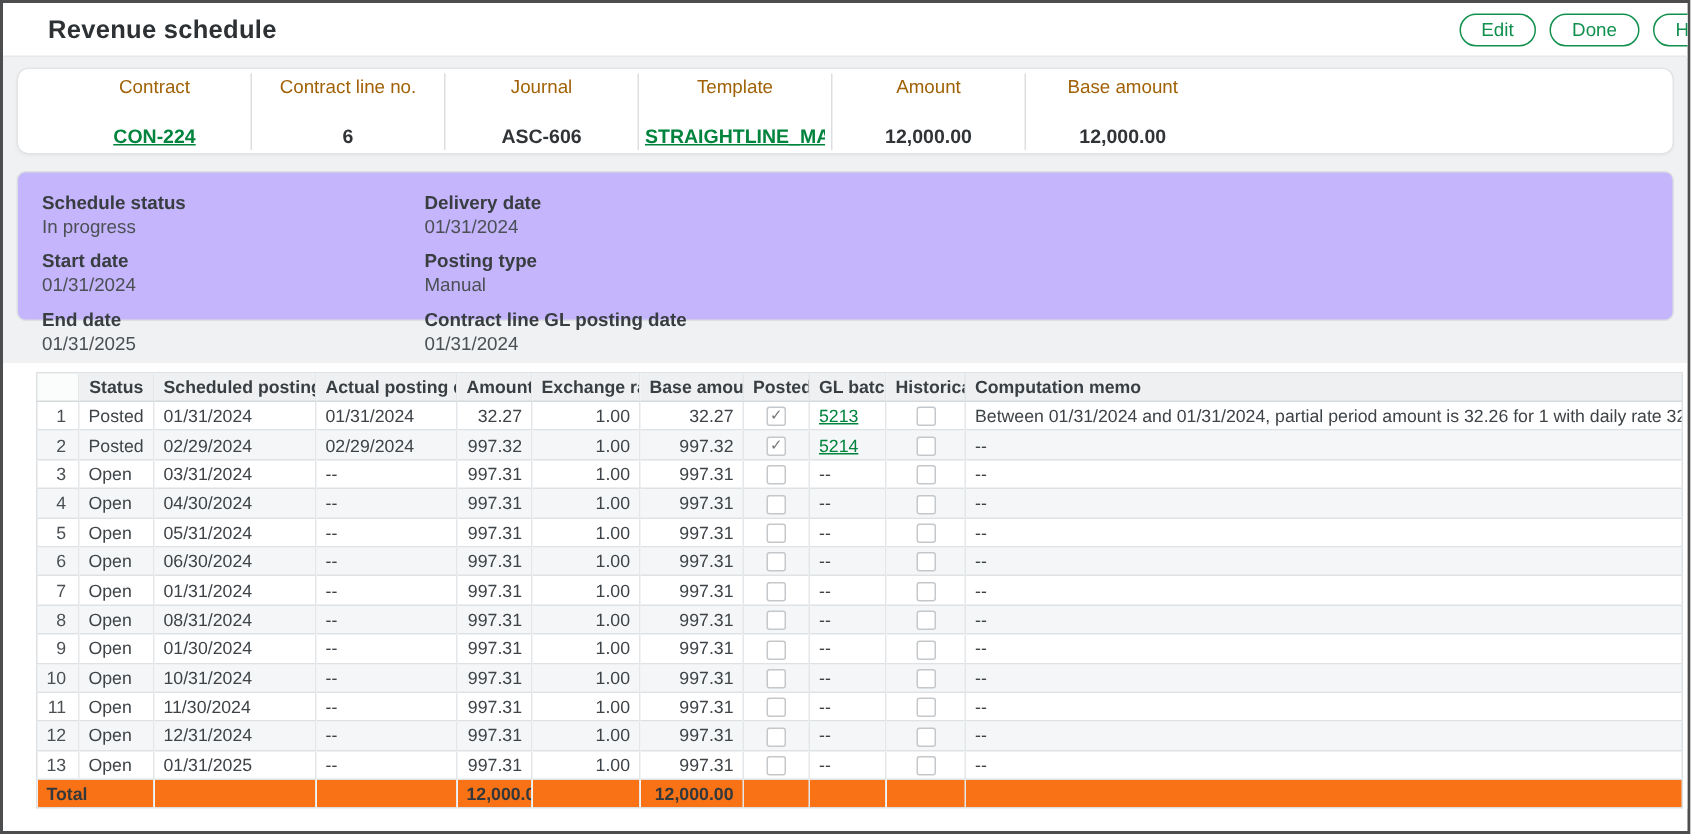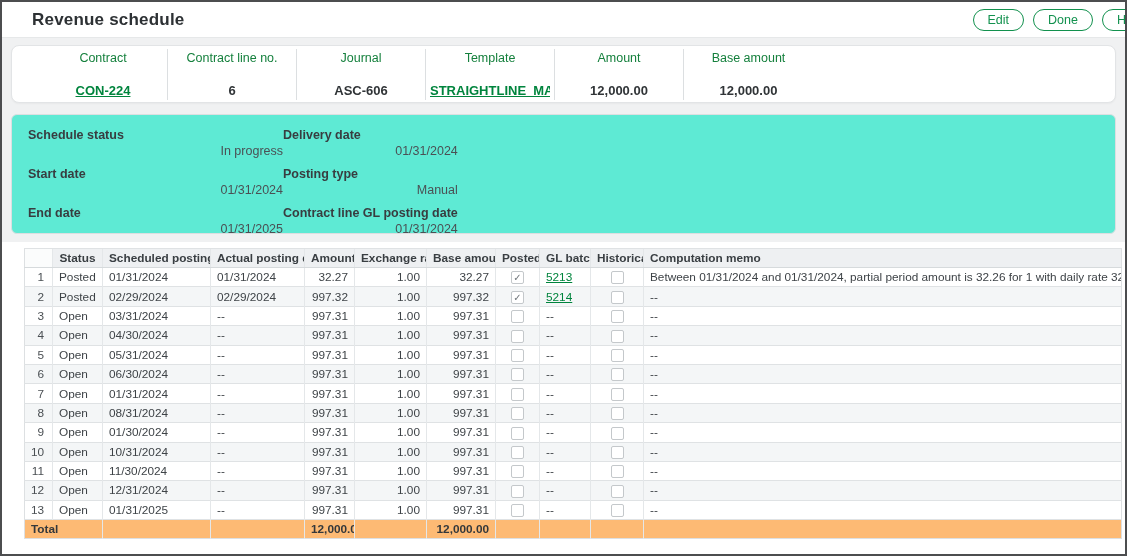--- a/index.html
+++ b/index.html
@@ -35,32 +35,32 @@
   .summary-card {
     background:#ffffff; border:1px solid #e2e4e6; border-radius:8px;
     height:58px; box-shadow:0 1px 2px rgba(0,0,0,.04);
     display:flex; align-items:center; padding-left:27px; margin-bottom:11px;
   }
   .sum-item {
     width:129px; text-align:center; padding:2px 4px;
     border-right:1px solid #dcdfe1; overflow:hidden;
   }
   .sum-item:last-child { border-right:none; }
-  .sum-label { font-size:12.5px; color:#15803d; margin-bottom:18px; white-space:nowrap; }
+  .sum-label { font-size:12.5px; color:#a16207; margin-bottom:18px; white-space:nowrap; }
   .sum-value { font-size:13px; font-weight:700; color:#303437; white-space:nowrap; overflow:hidden; }
   .green-link { color:#00843d; text-decoration:underline; cursor:pointer; }
 
   .detail-card {
-    background:#5eead4; border:1px solid #dcdfe1; border-radius:6px;
-    height:120px; padding:13px 16px; display:flex;
+    background:#c4b5fd; border:1px solid #dcdfe1; border-radius:6px;
+    height:100px; padding:13px 16px; display:flex;
   }
   .detail-col-left { width:255px; }
   .detail-field { margin-bottom:9px; }
   .detail-label { font-size:12.5px; font-weight:700; color:#383d40; margin-bottom:2px; }
-  .detail-value { font-size:12.5px; color:#4b5054;text-align:right; }
+  .detail-value { font-size:12.5px; color:#4b5054; }
 
   
   .table-panel { background:#ffffff; padding:6px 0 0 22px; }
   table.grid {
     border-collapse:collapse; width:1098px; table-layout:fixed;
     font-size:11.8px; color:#3e4347;
     border:1px solid #dde0e2;
   }
   table.grid th, table.grid td {
     border-left:1px solid #e4e7e9; border-top:1px solid #dfe2e4;
@@ -70,21 +70,21 @@
   thead th {
     background:#eef0f2; font-weight:700; color:#393e42; height:23px;
     border-bottom:1px solid #d6dadc;
     margin-left:36px;
   }
   thead th.corner { background:#fbfcfc; }
   tbody tr:nth-child(even) td { background:#f4f6f7; }
   tbody td.num { text-align:right; color:#4a4f53; padding-right:8px; }
   .al-l { text-align:left; } .al-r { text-align:right; } .al-c { text-align:center; }
   tfoot td {
-    background:#fdba74; border-top:1px solid #c9cdd0; font-weight:700;
+    background:#f97316; border-top:1px solid #c9cdd0; font-weight:700;
     color:#34383b; height:20px;
   }
   .total-label { padding-left:34px; }
   .checkbox {
     display:inline-block; width:13px; height:13px; background:#ffffff;
     border:1px solid #c4c8cb; border-radius:2px; vertical-align:middle;
     line-height:11px; font-size:10px; color:#70767b; text-align:center;
     cursor:pointer;
   }
   a.gl-batch { color:#00843d; text-decoration:underline; cursor:pointer; }

